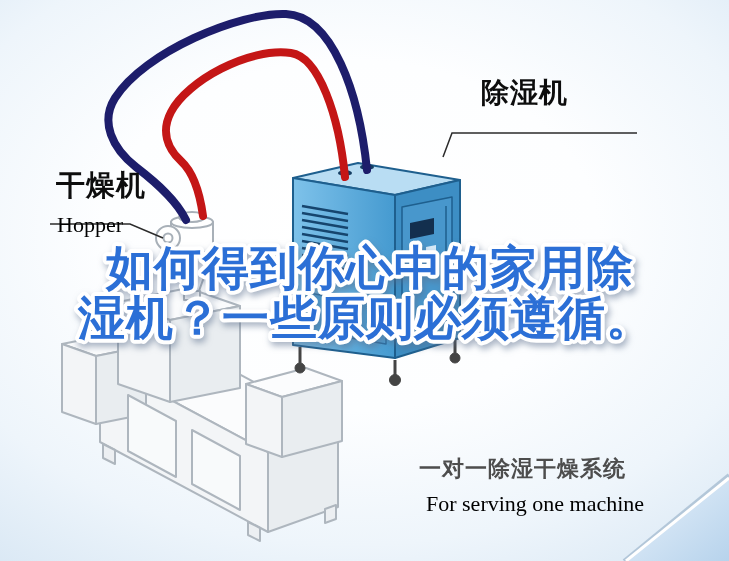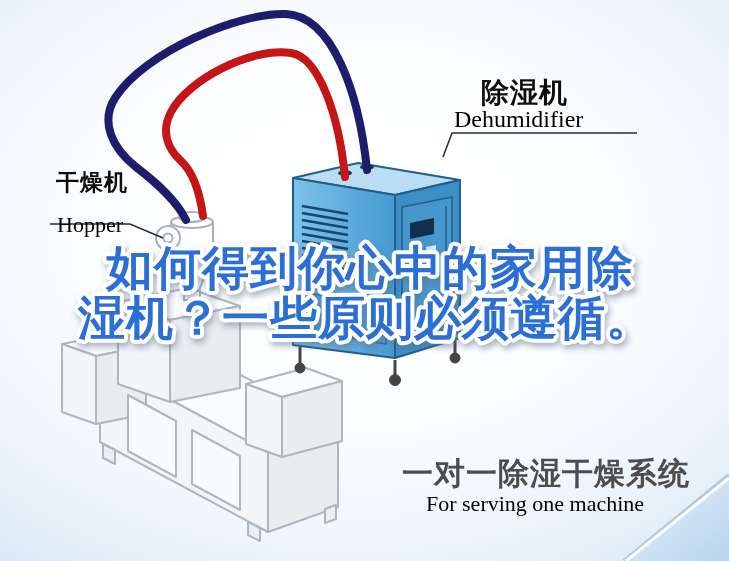--- a/index.html
+++ b/index.html
@@ -9,23 +9,23 @@
       #ffffff 0%, #fdfeff 34%, #eef5fb 60%, #d8e7f4 82%, #c2d8ee 100%);
     font-family:"Liberation Sans", sans-serif;
   }
   .layer{position:absolute;inset:0;}
   svg{display:block;}
   .label{position:absolute;white-space:nowrap;color:#101010;line-height:1.1;}
   .zh{font-weight:bold;font-family:"Liberation Sans",sans-serif;}
   .en{font-family:"Liberation Serif",serif;}
   .lbl-dehum-zh{left:481px;top:78px;font-size:28px;letter-spacing:1px;color:#0d0d0d;}
   .lbl-dehum-en{left:454px;top:106px;font-size:24px;color:#000;}
-  .lbl-hopper-zh{left:56px;top:170px;font-size:23px;letter-spacing:1px;color:#0d0d0d;text-align:right;}
+  .lbl-hopper-zh{left:56px;top:170px;font-size:29px;letter-spacing:1px;color:#0d0d0d;text-align:right;}
   .lbl-hopper-en{left:57px;top:213px;font-size:22px;color:#000;}
-  .caption-zh{left:402px;top:457px;font-size:31px;font-weight:bold;letter-spacing:1px;color:#4d4d4d;font-family:Liberation Serif, serif;}
+  .caption-zh{left:419px;top:457px;font-size:22px;font-weight:bold;letter-spacing:1px;color:#4d4d4d;font-family:Liberation Serif, serif;}
   .caption-en{left:426px;top:492px;font-size:22px;color:#000;}
   .title-g{filter:drop-shadow(2px 4px 3px rgba(90,110,140,0.5));}
   .title-line{
     font-family:"Liberation Sans",sans-serif;font-weight:bold;font-size:47px;
     stroke:#ffffff;stroke-width:8px;paint-order:stroke;stroke-linejoin:round;
     letter-spacing:1px;text-anchor:middle;
   }
   .machine-line{stroke:#aeb6be;stroke-width:2;stroke-linejoin:round;}
   .pipe{fill:none;stroke-width:8;stroke-linecap:round;}
   .callout{fill:none;stroke:#2b2b2b;stroke-width:1.5;}
@@ -124,19 +124,18 @@
     </g>
 
     <g>
       <path d="M 729 475 L 624 561" stroke="rgba(120,150,180,0.45)" stroke-width="4" fill="none"></path>
       <path d="M 729 478 L 729 561 L 626 561 Z" fill="url(#curlGrad)"></path>
       <path d="M 729 478 L 626 561" stroke="#ffffff" stroke-width="3" fill="none"></path>
     </g>
   </svg>
 
   <div class="label zh lbl-dehum-zh">除湿机</div>
-  <div class="label en lbl-dehum-en">Dehumidifier</div>
   <div class="label zh lbl-hopper-zh">干燥机</div>
   <div class="label en lbl-hopper-en">Hopper</div>
   <div class="label zh caption-zh">一对一除湿干燥系统</div>
   <div class="label en caption-en">For serving one machine</div>
 
 </div>
 
 </body></html>

